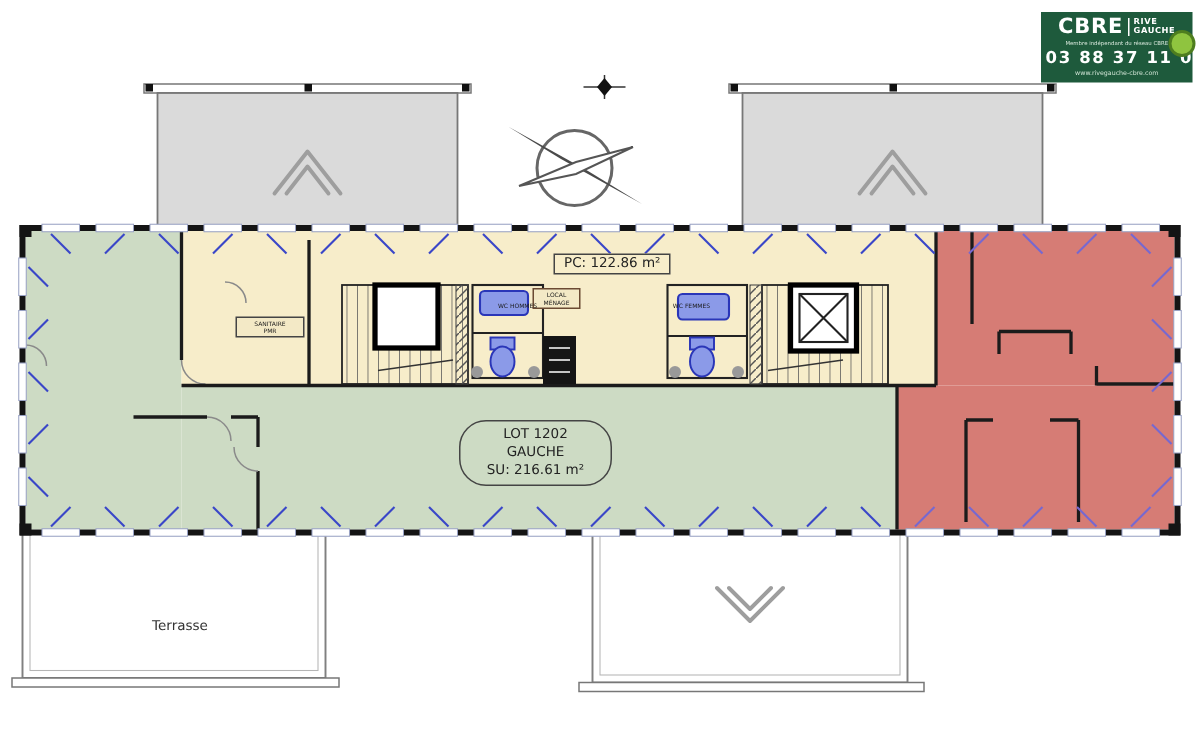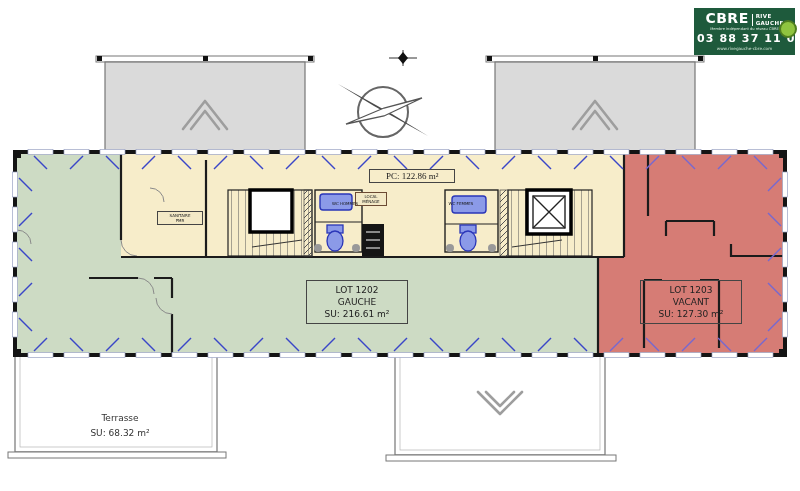--- a/index.html
+++ b/index.html
@@ -11,35 +11,35 @@
   .win{fill:#ffffff;stroke:#9aa3c4;stroke-width:.7;}
   .tick{stroke:#3a46c8;stroke-width:1.4;fill:none;}
   .tickv{stroke:#7668d0;stroke-width:1.4;fill:none;}
   .wall{stroke:#1b1b1b;stroke-width:2.2;fill:none;}
   .wallthin{stroke:#222;stroke-width:1.2;fill:none;}
   .door{stroke:#8a8a8a;stroke-width:1;fill:none;}
   .chev{stroke:#9e9e9e;stroke-width:2.6;fill:none;stroke-linecap:round;stroke-linejoin:round;}
 
   
   .plan-label{position:absolute;color:#222;text-align:center;}
-  .pc-box{left:369px;top:169px;border:1px solid #444;padding:1px 16px;font-size:9px;background:#f7edca;font-family:Liberation Serif, serif;}
+  .pc-box{left:369px;top:169px;border:1px solid #444;padding:1px 6px;font-size:9px;background:#f7edca;}
   .lot-box{border:1px solid #444;padding:3px 4px;font-size:9px;line-height:1.35;background:transparent;}
-  #lot1202{left:306px;top:280px;width:92px;}
+  #lot1202{left:306px;top:280px;width:92px;border-radius:18px;}
   #lot1203{left:640px;top:280px;width:92px;}
   .terrasse-label{left:55px;top:379px;width:130px;font-size:9px;line-height:1.7;color:#333;border:none;margin-top:32px;}
   .room-label{position:absolute;font-size:4px;line-height:1.25;text-align:center;color:#1a1a1a;}
   #sanitaire{left:157px;top:211px;width:44px;border:1px solid #444;padding:1px 0;background:#f3e9c6;}
   #menage{left:355px;top:192px;width:30px;border:1px solid #6b4a33;padding:1px 0;background:#f3e9c6;}
   #wchommes{left:325px;top:201px;width:40px;}
   #wcfemmes{left:444px;top:201px;width:34px;}
 
   
   .logo{position:absolute;left:694px;top:8px;width:101px;height:47px;background:#1e5a3c;color:#fff;
         padding:2px 3px;box-sizing:border-box;}
-  .logo-row1{display:flex;align-items:flex-end;justify-content:center;gap:3px;}
+  .logo-row1{display:flex;align-items:center;justify-content:center;gap:3px;}
   .logo-cbre{font-size:14px;font-weight:bold;letter-spacing:.5px;}
   .logo-div{width:1px;height:12px;background:#fff;}
   .logo-rg{display:flex;flex-direction:column;font-size:5.5px;font-weight:bold;line-height:1.15;letter-spacing:.4px;}
   .logo-tagline{font-size:3.6px;text-align:center;color:#d8e8dc;margin-top:1px;white-space:nowrap;}
   .logo-phone{font-size:11px;font-weight:bold;text-align:center;letter-spacing:1.1px;margin-top:1px;white-space:nowrap;}
   .logo-web{font-size:4.2px;text-align:center;color:#cfe3d4;margin-top:1px;}
   .logo-circle{position:absolute;right:-2px;top:12px;width:14px;height:14px;border-radius:50%;
                background:#8fc43f;border:2px solid #4e7d1f;}
 </style>
 </head>
@@ -299,29 +299,23 @@
   </svg>
 
   <div class="plan-label pc-box">PC: 122.86 m²</div>
 
   <div class="plan-label lot-box" id="lot1202">
     <div>LOT 1202</div>
     <div>GAUCHE</div>
     <div>SU: 216.61 m²</div>
   </div>
 
-  <div class="plan-label lot-box" id="lot1203">
-    <div>LOT 1203</div>
-    <div>VACANT</div>
-    <div>SU: 127.30 m²</div>
-  </div>
 
   <div class="plan-label terrasse-label">
     <div>Terrasse</div>
-    <div>SU: 68.32 m²</div>
   </div>
 
   <div class="room-label" id="sanitaire">
     <div>SANITAIRE</div>
     <div>PMR</div>
   </div>
   <div class="room-label" id="menage">
     <div>LOCAL</div>
     <div>MÉNAGE</div>
   </div>

